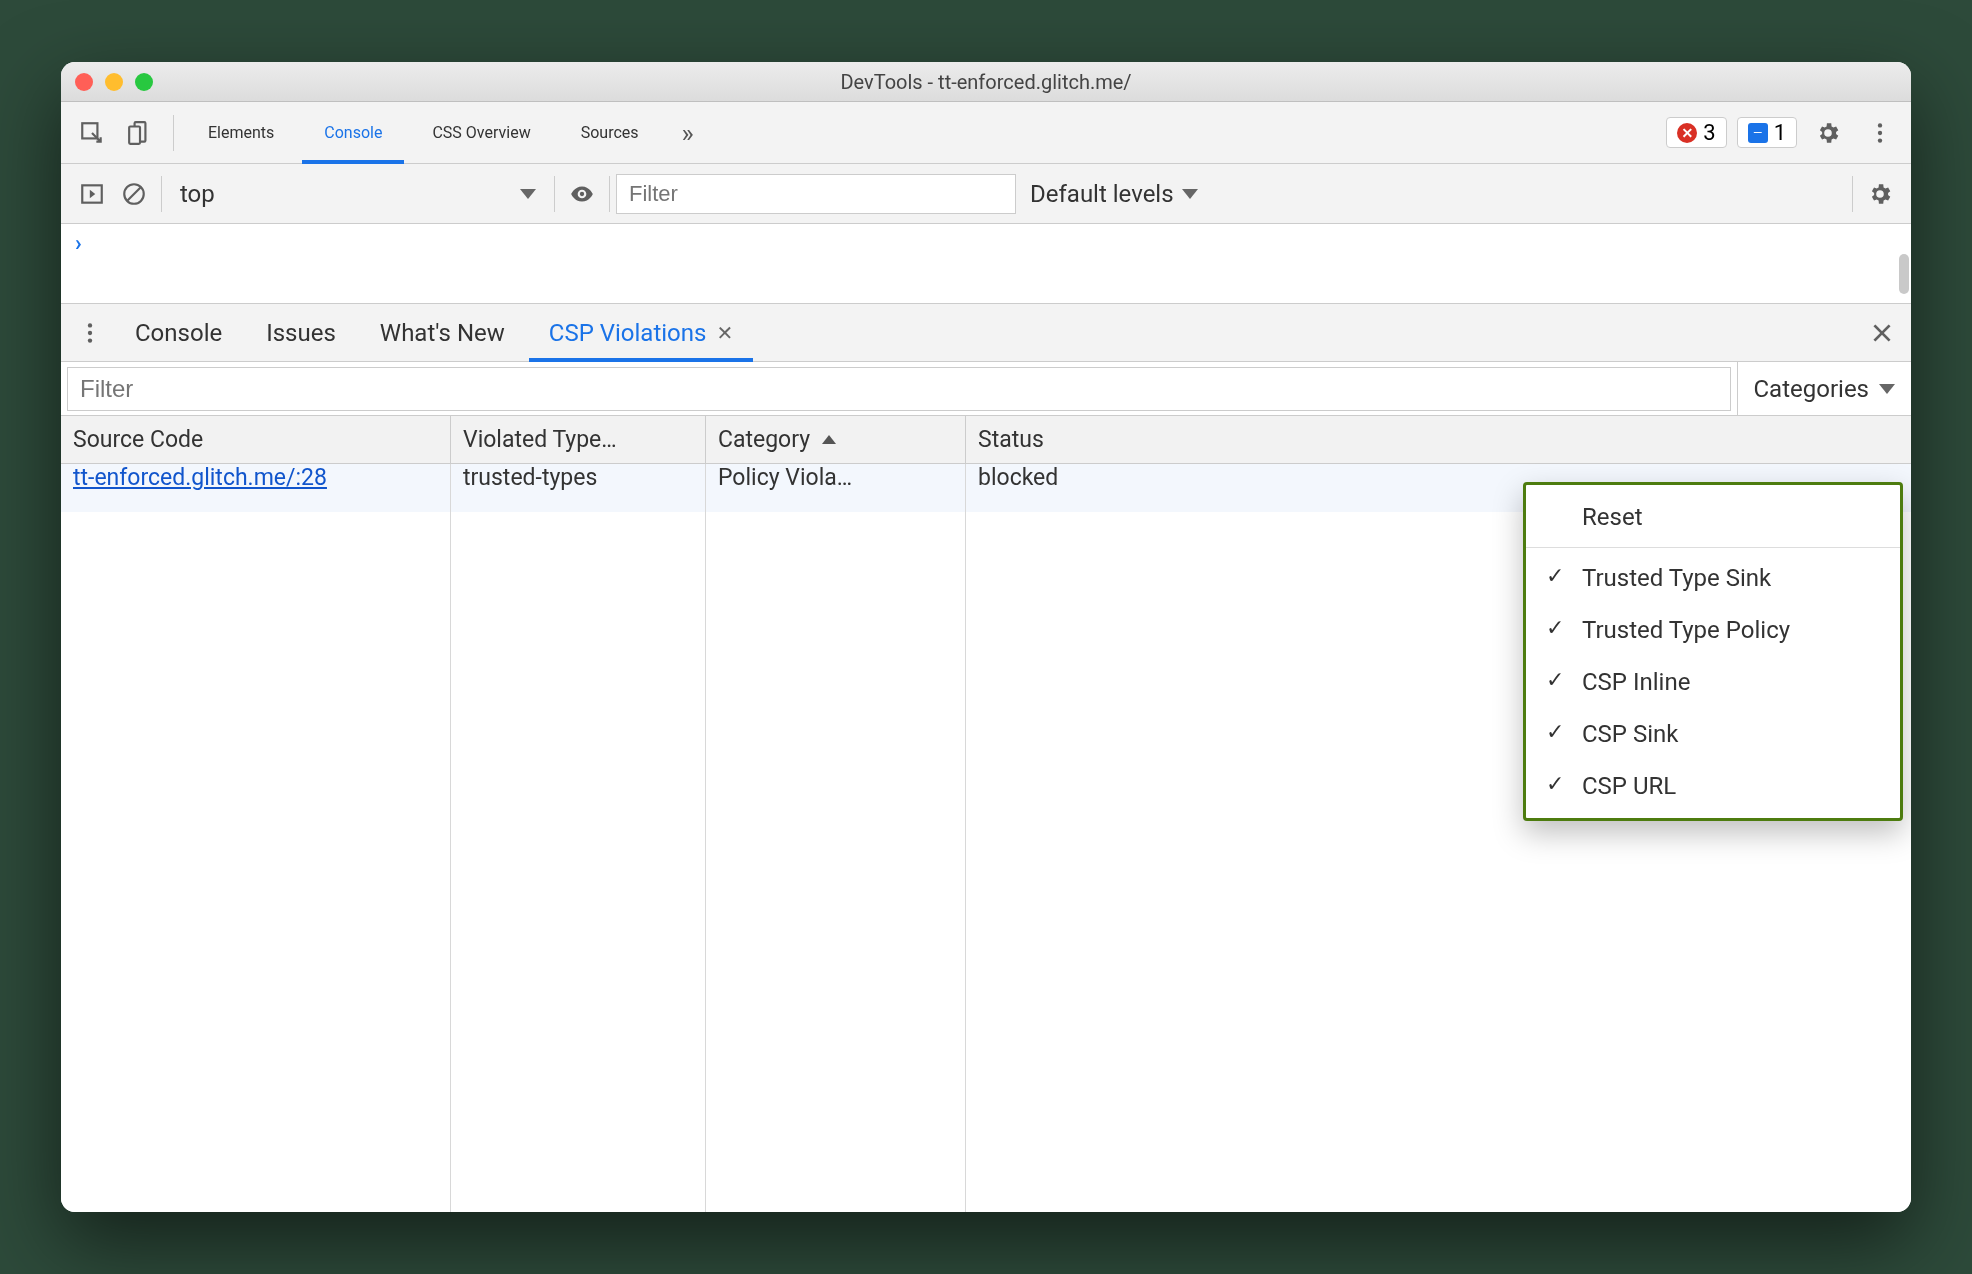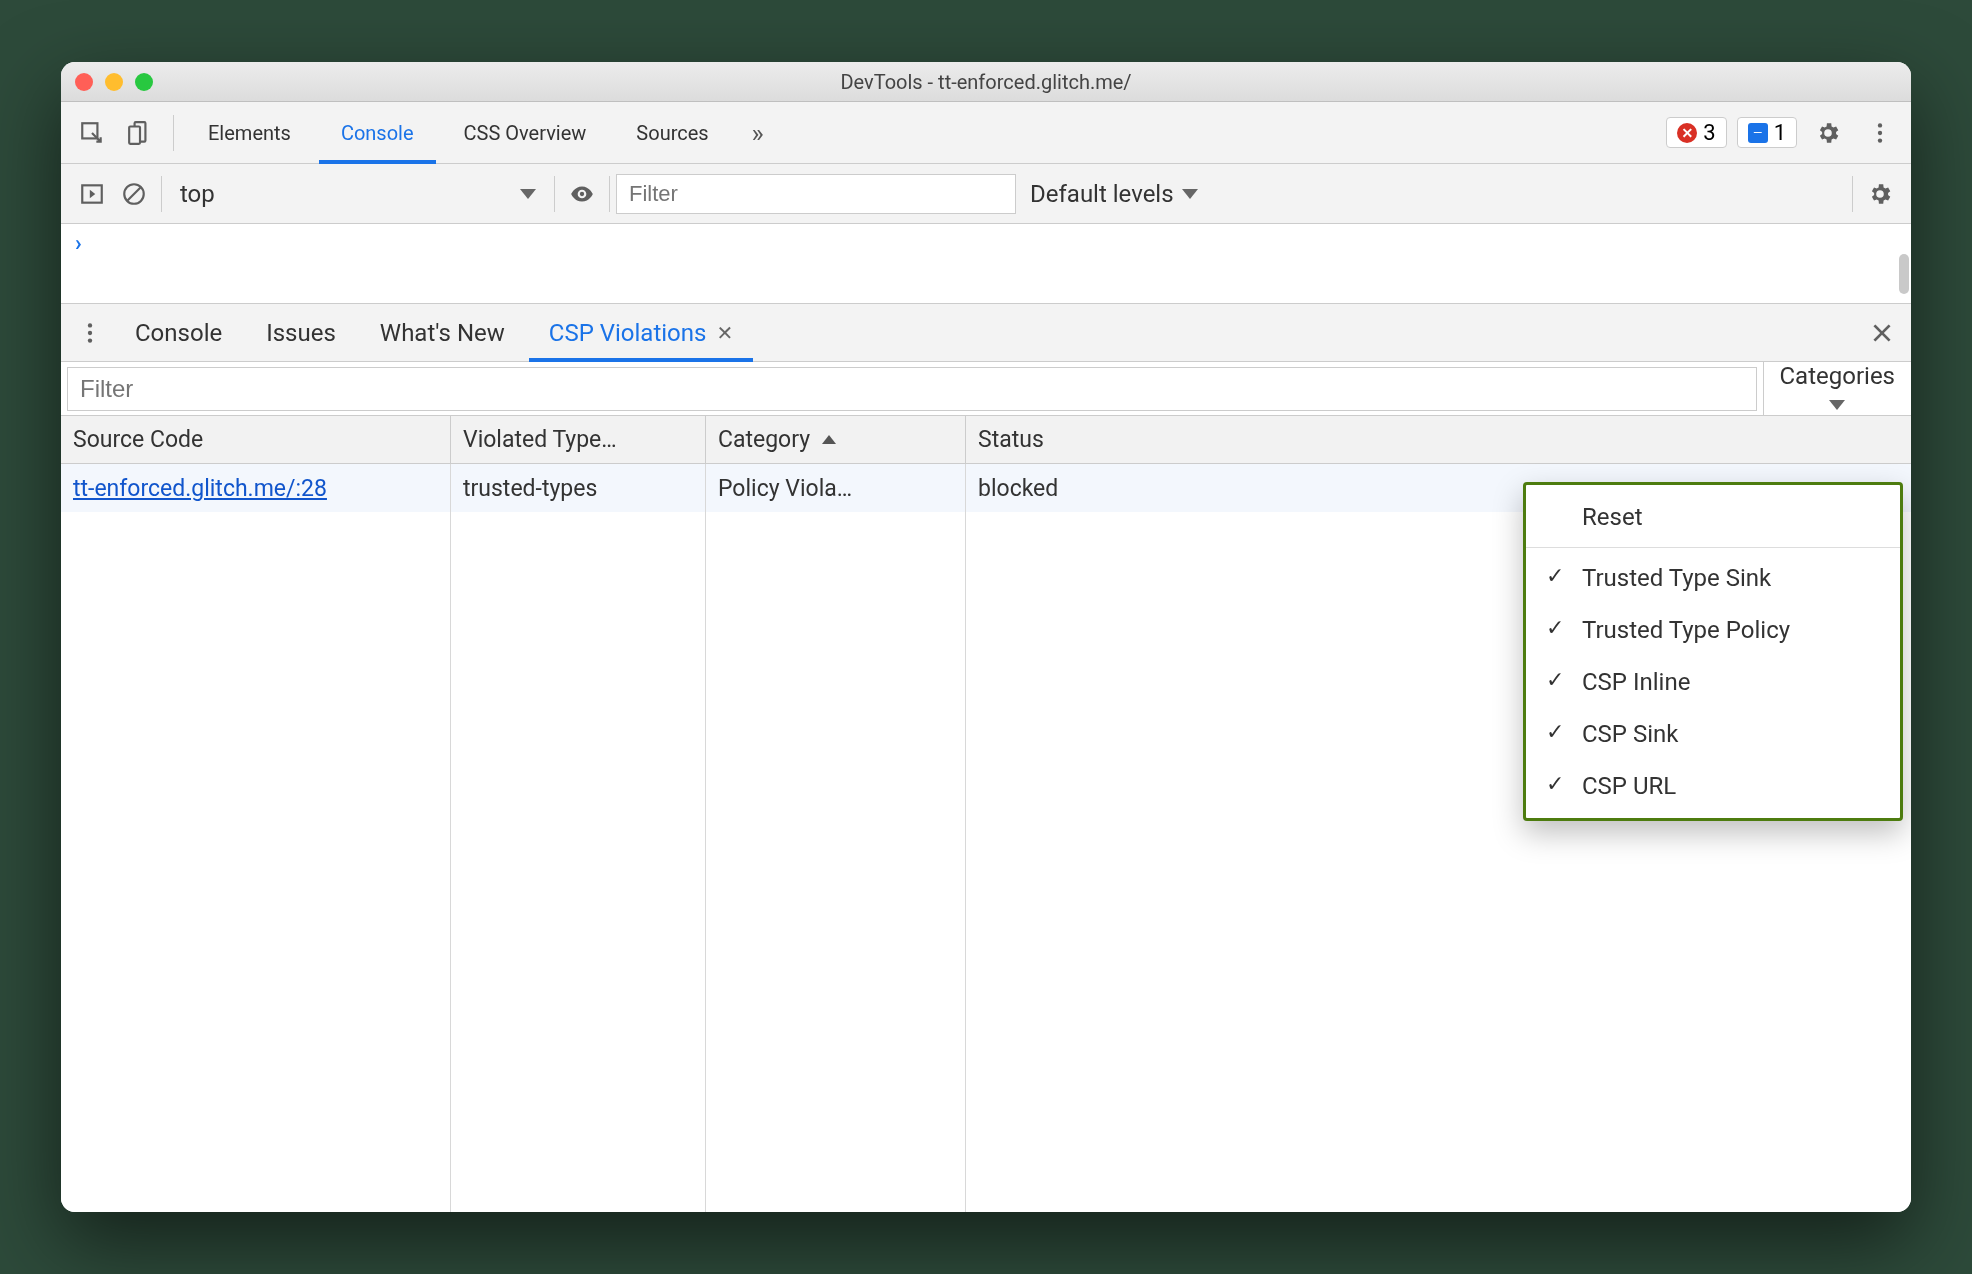--- a/index.html
+++ b/index.html
@@ -41,21 +41,21 @@
   .title { position:absolute; left:0; right:0; text-align:center; font-size:20px; color:#444; }
   
   .tabs {
     display:flex; align-items:center; height:62px;
     border-bottom:1px solid #ccc; background:#f3f3f3;
     padding: 0 10px; gap: 6px;
   }
   .icon-btn { width:42px; height:42px; display:flex; align-items:center; justify-content:center; color:#5f5f5f; cursor:pointer; border-radius:4px; }
   .icon-btn svg { width:26px; height:26px; }
   .vsep { width:1px; height:36px; background:#ccc; margin:0 6px; }
-  .tab { font-size:20px; color:#333; padding: 16px 22px; height:100%; display:flex; align-items:center; cursor:pointer; position:relative; }
+  .tab { font-size:16px; color:#333; padding: 16px 22px; height:100%; display:flex; align-items:center; cursor:pointer; position:relative; }
   .tab.active { color:#1a73e8; }
   .tab.active::after { content:""; position:absolute; bottom:-1px; left:0; right:0; height:4px; background:#1a73e8; }
   .tabs-right { margin-left:auto; display:flex; align-items:center; gap:10px; }
   .badge { display:flex; align-items:center; gap:6px; border:1px solid #ccc; border-radius:4px; padding:2px 10px; font-size:22px; background:#fff; cursor:pointer; }
   .err-circ { width:20px; height:20px; border-radius:50%; background:#d93025; color:#fff; display:flex; align-items:center; justify-content:center; font-size:14px; font-weight:bold; }
   .msg-ico { width:20px; height:20px; background:#1a73e8; display:flex; align-items:center; justify-content:center; color:#fff; font-size:12px; border-radius:3px; position:relative; }
   .msg-ico::after { content:""; position:absolute; bottom:-5px; left:4px; border:5px solid transparent; border-top-color:#1a73e8; }
   
   .console-toolbar {
     display:flex; align-items:center; height:60px; border-bottom:1px solid #ccc;
@@ -75,31 +75,31 @@
     display:flex; align-items:center; height:58px; background:#f3f3f3;
     border-bottom:1px solid #ccc; padding:0 8px; gap:4px;
   }
   .dtab { font-size:24px; color:#333; padding:0 20px; height:100%; display:flex; align-items:center; gap:10px; cursor:pointer; position:relative; }
   .dtab.active { color:#1a73e8; }
   .dtab.active::after { content:""; position:absolute; bottom:-1px; left:0; right:0; height:4px; background:#1a73e8; }
   .x-small { font-size:20px; color:#666; cursor:pointer; }
   
   .filter-row { display:flex; align-items:center; height:54px; border-bottom:1px solid #ccc; background:#fff; }
   .big-filter { flex:1; border:1px solid #ccc; height:44px; margin:0 6px; padding:0 12px; font-size:24px; }
-  .cat-btn { font-size:24px; color:#333; padding:0 16px; display:flex; align-items:center; gap:10px; cursor:pointer; height:100%; border-left:1px solid #ccc;flex-direction:column; }
+  .cat-btn { font-size:24px; color:#333; padding:0 16px; display:flex; align-items:center; gap:10px; cursor:pointer; height:100%; border-left:1px solid #ccc; }
   
   .tbl { flex:1; position:relative; background:#fff; }
   .thead { display:flex; background:#f2f2f2; border-bottom:1px solid #ccc; height:48px; }
   .th { font-size:23px; color:#333; display:flex; align-items:center; padding:0 12px; border-right:1px solid #ccc; gap:12px; }
   .th:last-child { border-right:none; }
   .col1 { width:390px; }
   .col2 { width:255px; }
   .col3 { width:260px; }
   .col4 { flex:1; }
-  .trow { display:flex; height:48px; align-items:center; background:#f3f7fd; }
+  .trow { display:flex; height:48px; align-items:flex-start; background:#f3f7fd; }
   .td { font-size:23px; color:#333; display:flex; align-items:center; padding:0 12px; border-right:1px solid #d8d8d8; overflow:hidden; white-space:nowrap; text-overflow:ellipsis; }
   .td:last-child { border-right:none; }
   .link { color:#1155cc; text-decoration:underline; cursor:pointer; }
   .body-cols { position:absolute; top:48px; bottom:0; left:0; right:0; display:flex; pointer-events:none; }
   .body-cols div { border-right:1px solid #d8d8d8; height:100%; }
   
   .dropdown {
     position:absolute; top:66px; right:8px; width:380px;
     background:#fff; border:3px solid #4d7c0f; border-radius:4px;
     box-shadow:0 12px 30px rgba(0,0,0,0.25);

